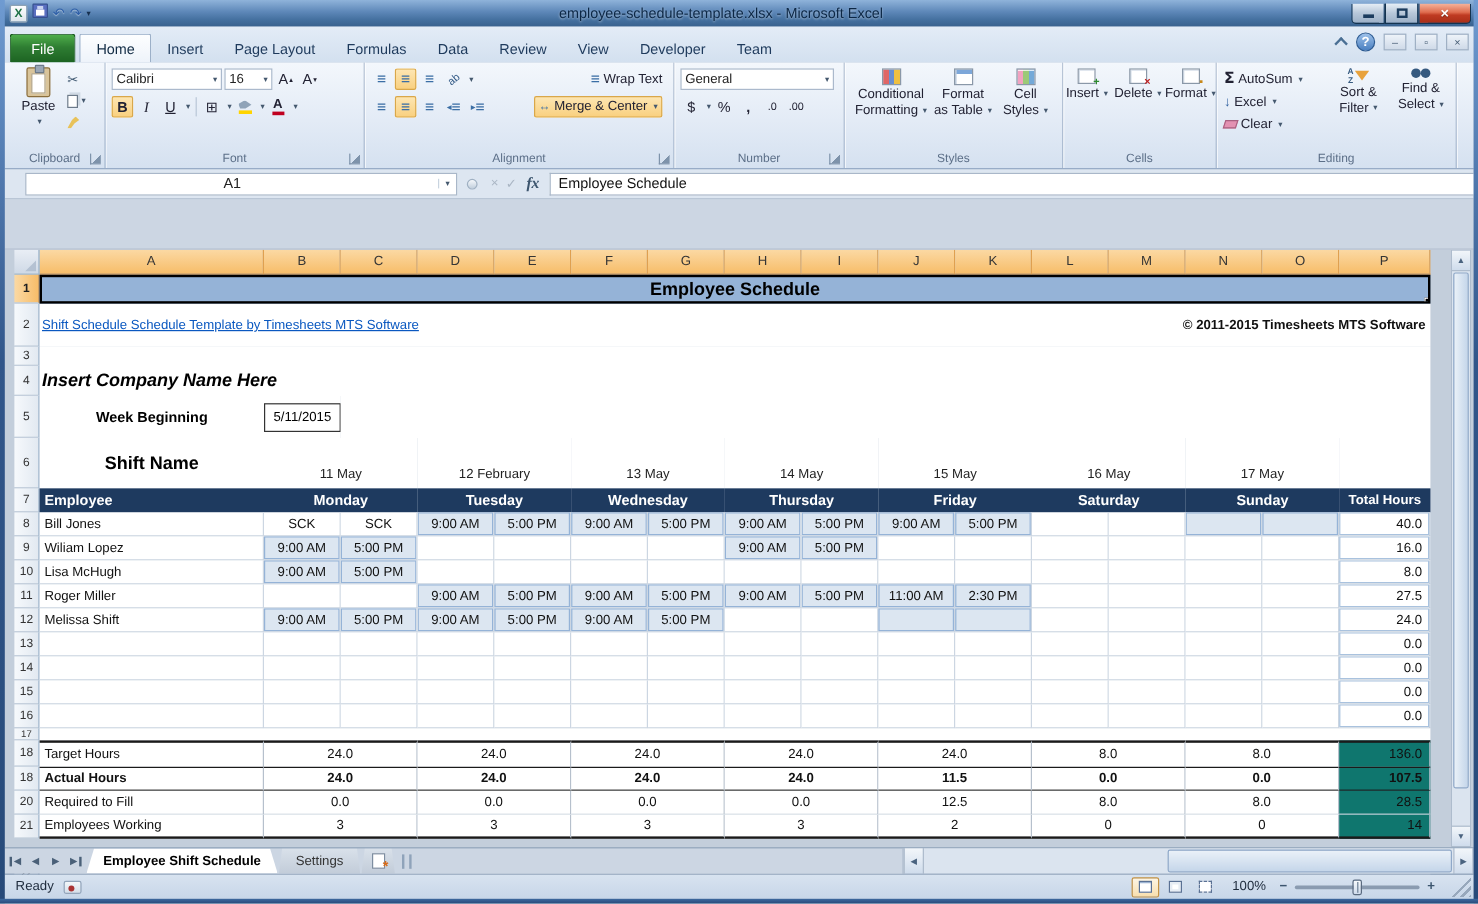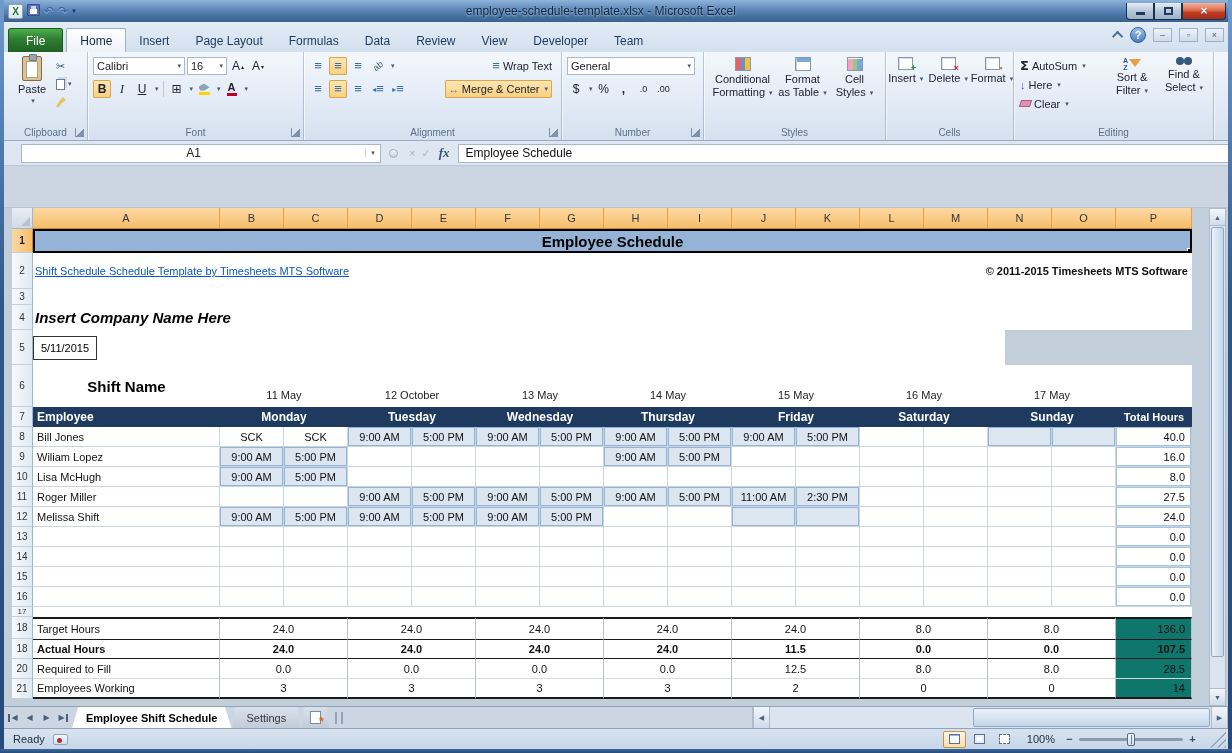--- a/index.html
+++ b/index.html
@@ -407,21 +407,21 @@
 
     <div class="rgroup" style="left:1010px;width:200px;">
       <div style="position:absolute;left:6px;top:4px;">
         <div class="erow">
             <span class="sig">Σ</span>
             <span>AutoSum</span>
             <span class="dd">▾</span>
           </div>
         <div class="erow">
             <span class="fillarrow">↓</span>
-            <span>Here</span>
+            <span>Excel</span>
             <span class="dd">▾</span>
           </div>
         <div class="erow">
             <span class="clearico"></span>
             <span>Clear</span>
             <span class="dd">▾</span>
           </div>
       </div>
       <div style="position:absolute;left:92px;top:0;display:flex;">
         <div class="bigbtn" style="width:52px;">
@@ -507,32 +507,33 @@
           <div class="rh">4</div>
           <div class="rcells">
             <div class="freecell" style="width: 1159px;">
               <div class="company">Insert Company Name Here</div>
             </div>
           </div>
         </div>
         <div class="grow" style="height: 35px;">
           <div class="rh">5</div>
           <div class="rcells">
+            <div class="wklabel" style="width: 187px;">Week Beginning</div>
             <div class="bcell" style="width: 64px;">
               <div class="datebox">5/11/2015</div>
             </div>
             <div class="freecell" style="width: 908px;"></div>
           </div>
         </div>
         <div class="grow" style="height: 42px;">
           <div class="rh">6</div>
           <div class="rcells">
             <div class="shiftname" style="width: 187px;">Shift Name</div>
             <div class="datecell" style="width: 128px;">11 May</div>
-            <div class="datecell" style="width: 128px;">12 October</div>
+            <div class="datecell" style="width: 128px;">12 February</div>
             <div class="datecell" style="width: 128px;">13 May</div>
             <div class="datecell" style="width: 128px;">14 May</div>
             <div class="datecell" style="width: 128px;">15 May</div>
             <div class="datecell" style="width: 128px;">16 May</div>
             <div class="datecell" style="width: 128px;">17 May</div>
             <div class="freecell" style="width: 76px;"></div>
           </div>
         </div>
         <div class="grow" style="height: 20px;">
           <div class="rh">7</div>

